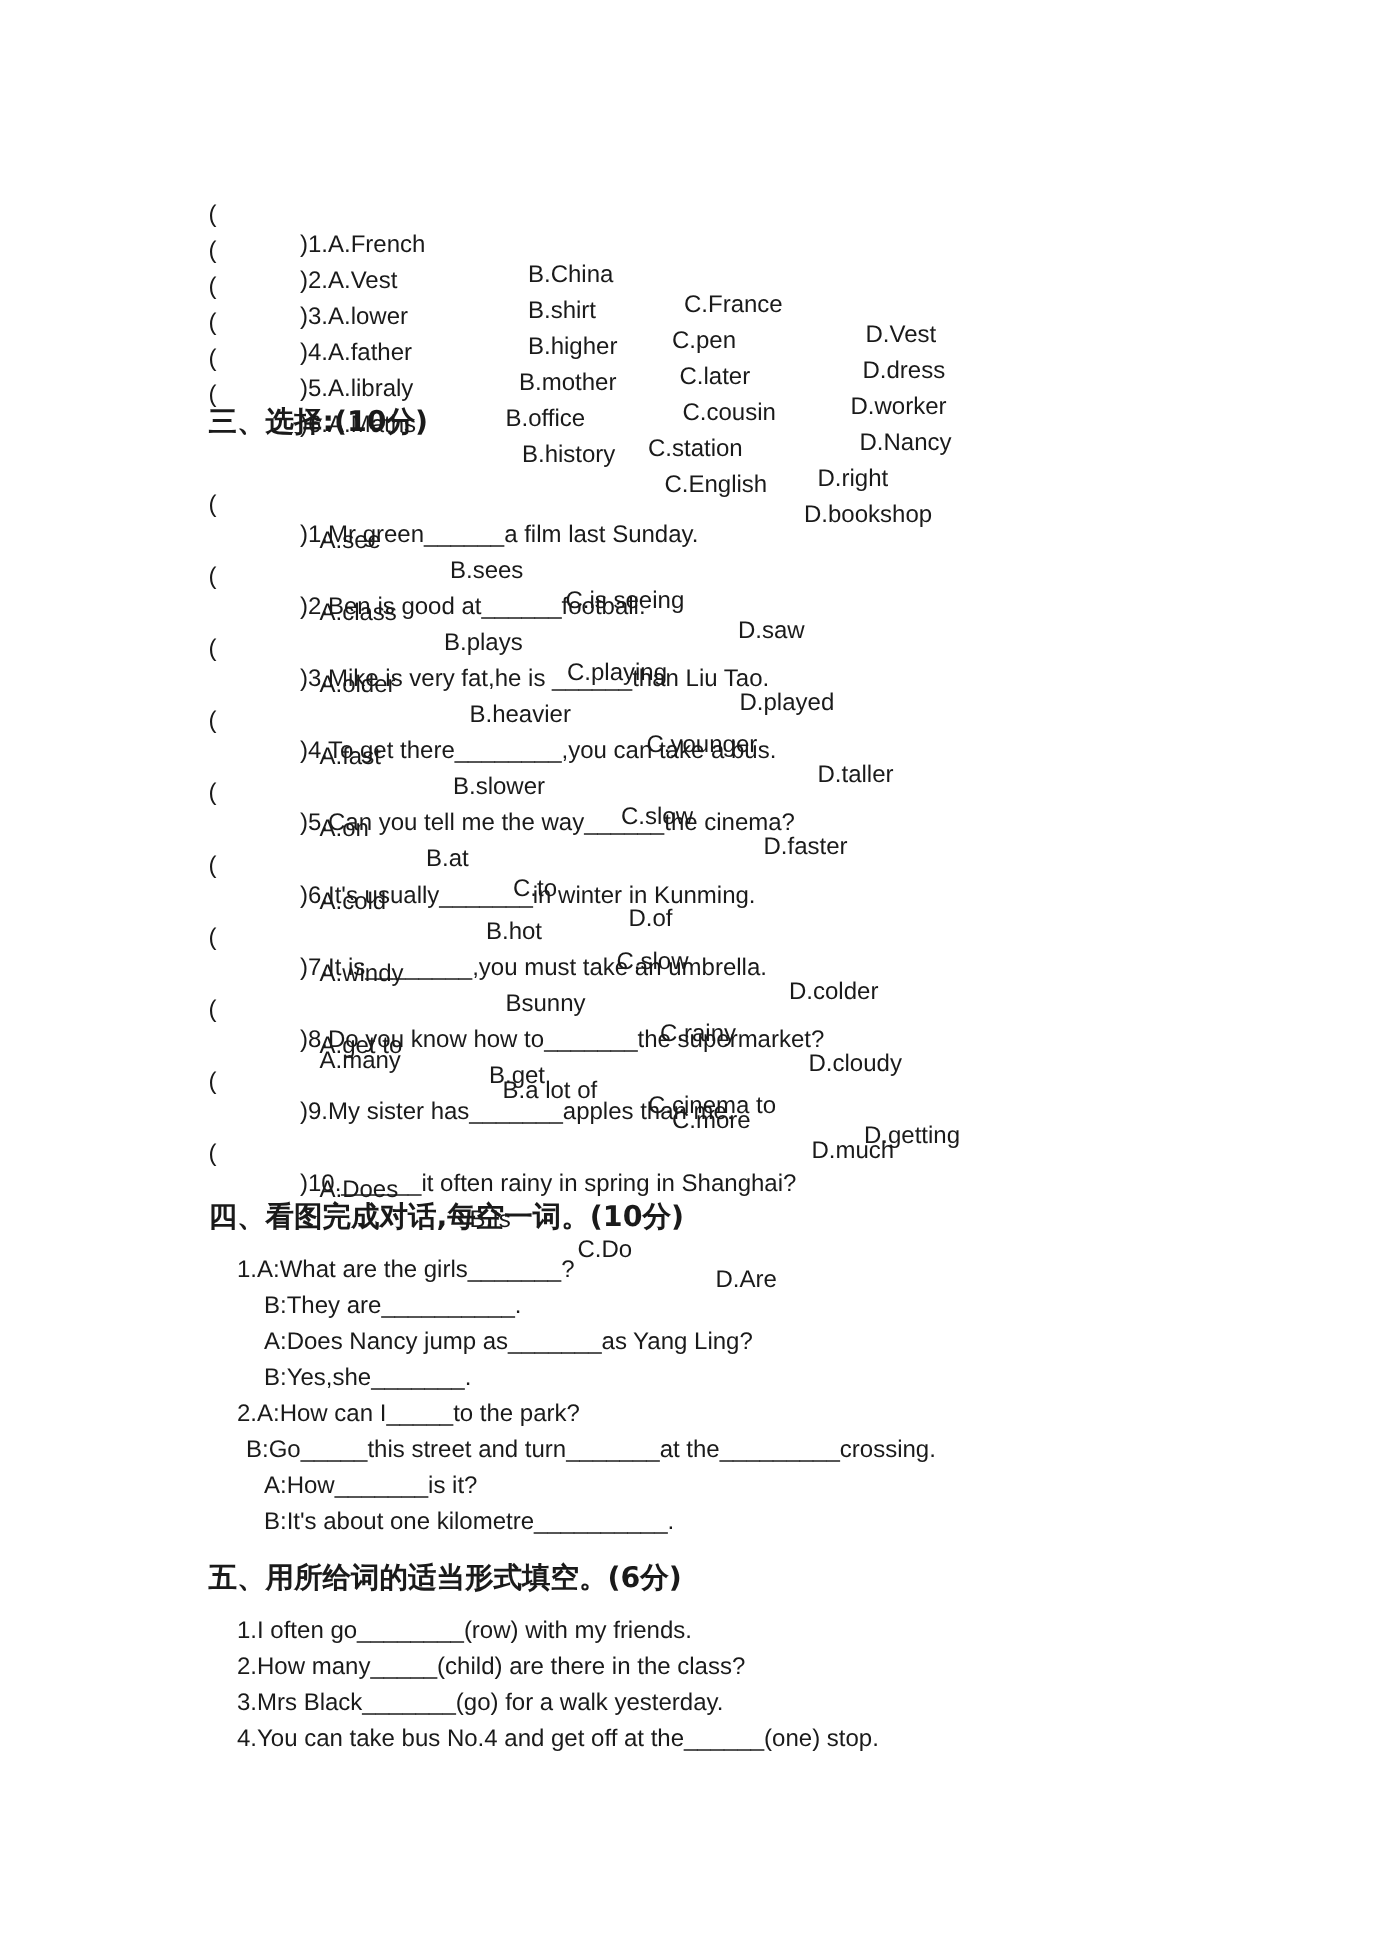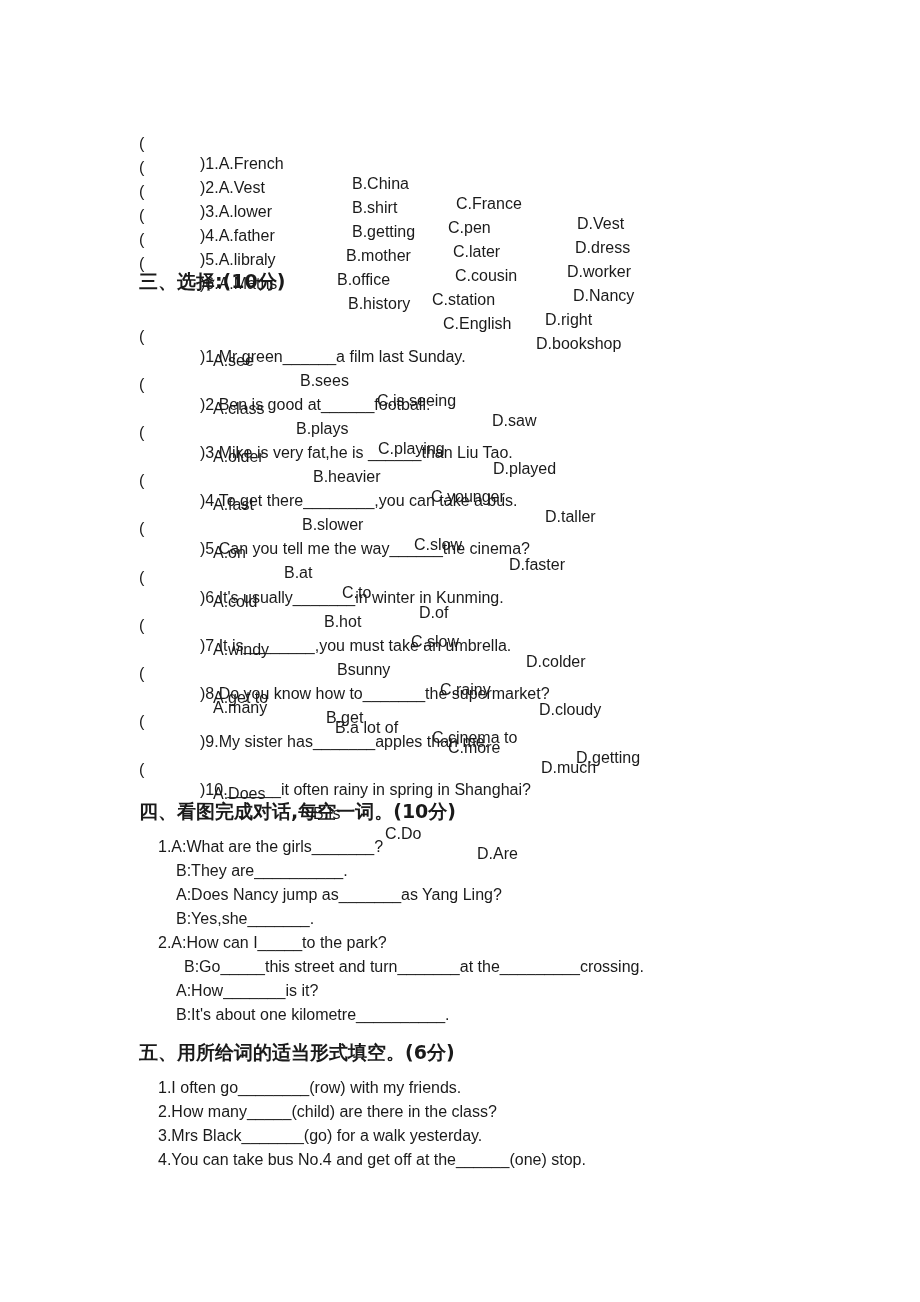--- a/index.html
+++ b/index.html
@@ -33,21 +33,21 @@
   <div class="line" style="top:138px">
     <span class="abs" style="left:139px">(</span>
     <span class="abs" style="left:200px">)2.A.Vest</span>
     <span class="abs" style="left:352px">B.shirt</span>
     <span class="abs" style="left:448px">C.pen</span>
     <span class="abs" style="left:575px">D.dress</span>
   </div>
   <div class="line" style="top:162px">
     <span class="abs" style="left:139px">(</span>
     <span class="abs" style="left:200px">)3.A.lower</span>
-    <span class="abs" style="left:352px">B.getting</span>
+    <span class="abs" style="left:352px">B.higher</span>
     <span class="abs" style="left:453px">C.later</span>
     <span class="abs" style="left:567px">D.worker</span>
   </div>
   <div class="line" style="top:186px">
     <span class="abs" style="left:139px">(</span>
     <span class="abs" style="left:200px">)4.A.father</span>
     <span class="abs" style="left:346px">B.mother</span>
     <span class="abs" style="left:455px">C.cousin</span>
     <span class="abs" style="left:573px">D.Nancy</span>
   </div>
@@ -182,21 +182,21 @@
   </div>
 </div>
 
 <div class="heading" style="top:799px">四、看图完成对话,每空一词。(10分)</div>
 <div>
   <div class="line" style="top:837px; left:158px">1.A:What are the girls_______?</div>
   <div class="line" style="top:861px; left:176px">B:They are__________.</div>
   <div class="line" style="top:885px; left:176px">A:Does Nancy jump as_______as Yang Ling?</div>
   <div class="line" style="top:909px; left:176px">B:Yes,she_______.</div>
   <div class="line" style="top:933px; left:158px">2.A:How can I_____to the park?</div>
-  <div class="line" style="top:957px; left:184px">B:Go_____this street and turn_______at the_________crossing.</div>
+  <div class="line" style="top:957px; left:164px">B:Go_____this street and turn_______at the_________crossing.</div>
   <div class="line" style="top:981px; left:176px">A:How_______is it?</div>
   <div class="line" style="top:1005px; left:176px">B:It's about one kilometre__________.</div>
 </div>
 
 <div class="heading" style="top:1040px">五、用所给词的适当形式填空。(6分)</div>
 <div>
   <div class="line" style="top:1078px; left:158px">1.I often go________(row) with my friends.</div>
   <div class="line" style="top:1102px; left:158px">2.How many_____(child) are there in the class?</div>
   <div class="line" style="top:1126px; left:158px">3.Mrs Black_______(go) for a walk yesterday.</div>
   <div class="line" style="top:1150px; left:158px">4.You can take bus No.4 and get off at the______(one) stop.</div>

